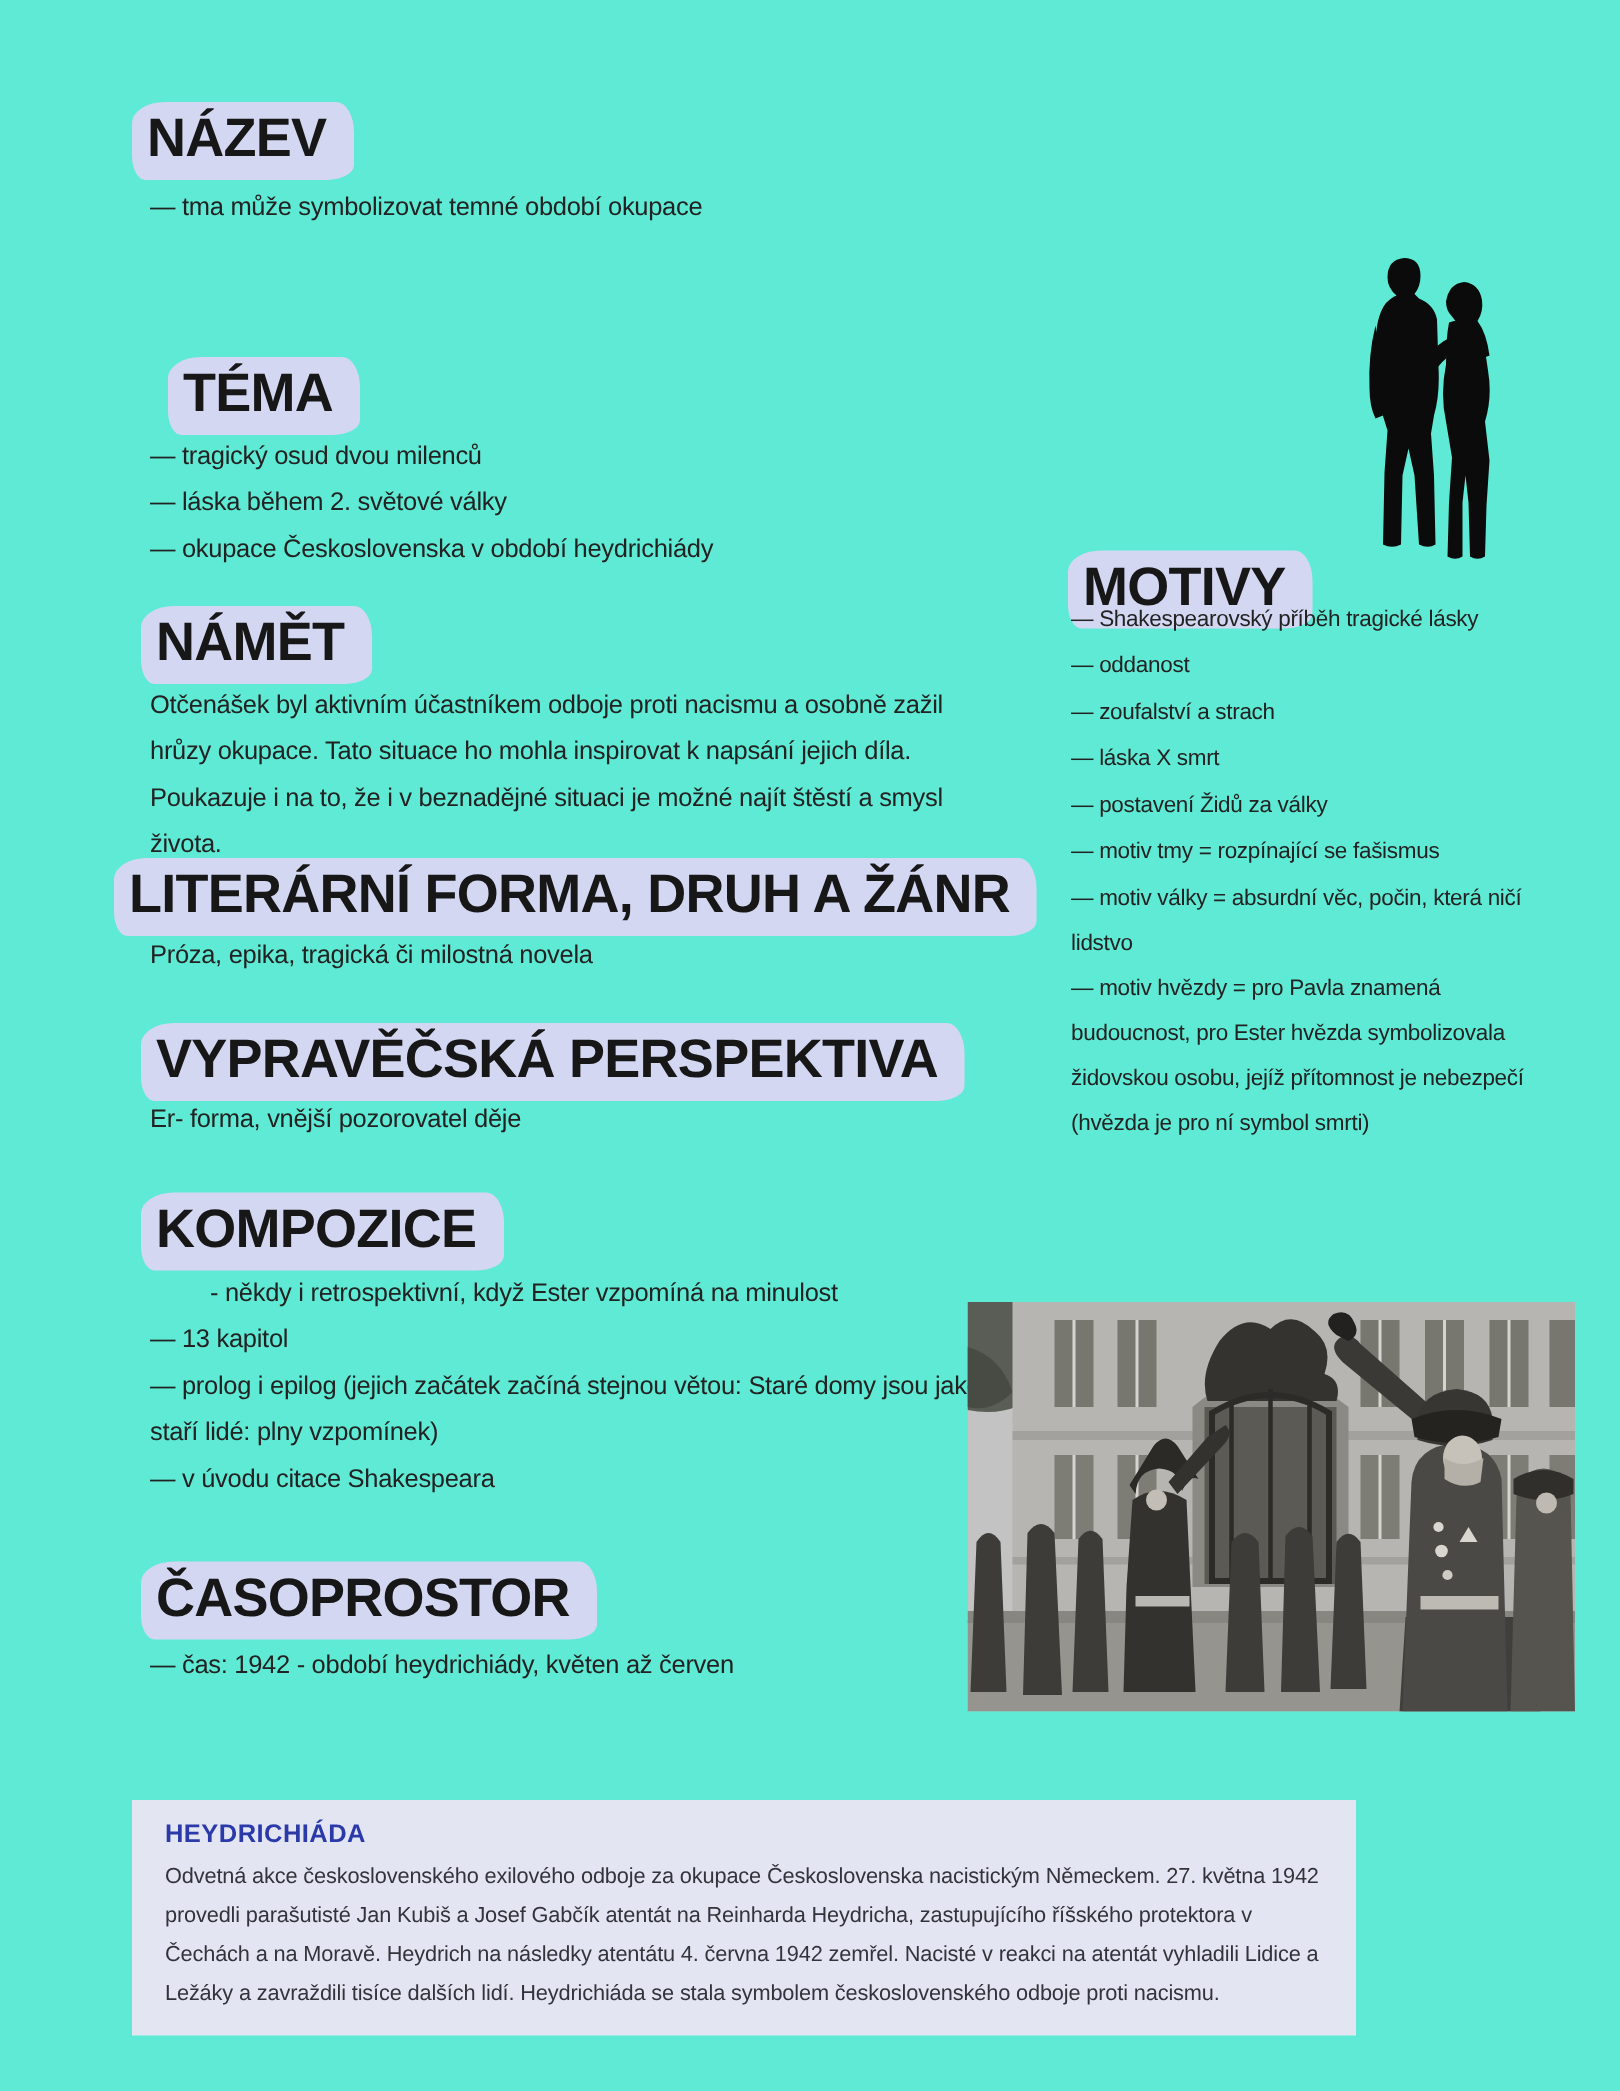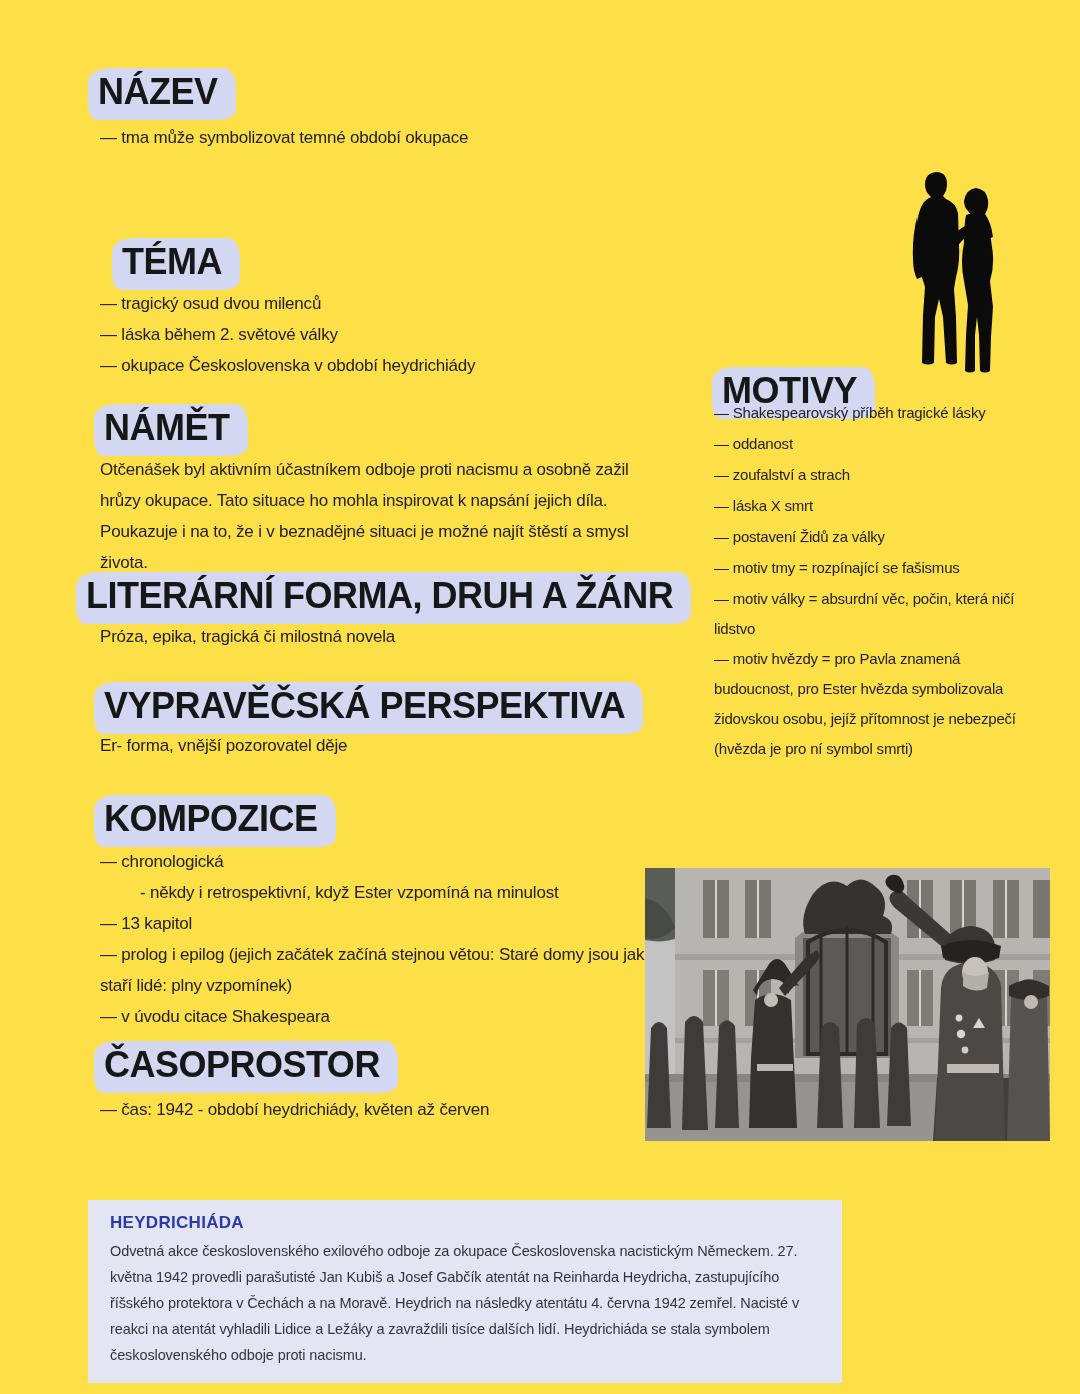--- a/index.html
+++ b/index.html
@@ -11,21 +11,21 @@
   *{margin:0;padding:0;box-sizing:border-box;}
   html,body{background:#ffffff;}
   body{
     font-family:"Liberation Sans","DejaVu Sans",sans-serif;
     color:var(--text-color);
   }
   .page{
     position:relative;
     width:1080px;
     height:1394px;
-    background:#fde047;
+    background:#5eead4;
     overflow:hidden;
   }
   
   .heading{
     position:absolute;
     font-size:36px;
     font-weight:700;
     letter-spacing:-0.5px;
     line-height:1;
     color:#171717;
@@ -61,21 +61,21 @@
     letter-spacing:-0.2px;
     color:#222222;
   }
   .tblock .line{min-height:31px;}
   .tblock .line.indent{padding-left:40px;}
   .img-box{position:absolute;}
   .img-box svg{display:block;width:100%;height:100%;}
   .infobox{
     position:absolute;
     left:88px; top:1200px;
-    width:754px;
+    width:816px;
     background:var(--infobox-bg);
     padding:13px 24px 15px 22px;
   }
   .infobox-title{
     color:var(--infobox-title-color);
     font-weight:700;
     font-size:17px;
     letter-spacing:0.3px;
     margin-bottom:5px;
   }
@@ -156,21 +156,20 @@
     <span class="hl">VYPRAVĚČSKÁ PERSPEKTIVA</span>
   </div>
   <div class="tblock" style="left:100px;top:730px;width:600px;">
     <div class="line">Er- forma, vnější pozorovatel děje</div>
   </div>
 
   <div class="heading" style="left:94px;top:795px;">
     <span class="hl">KOMPOZICE</span>
   </div>
   <div class="tblock" style="left:100px;top:846px;width:570px;">
-    <div class="line">— chronologická</div>
     <div class="line indent">- někdy i retrospektivní, když Ester vzpomíná na minulost</div>
     <div class="line">— 13 kapitol</div>
     <div class="line">— prolog i epilog (jejich začátek začíná stejnou větou: Staré domy jsou jako staří lidé: plny vzpomínek)</div>
     <div class="line">— v úvodu citace Shakespeara</div>
   </div>
 
   <div class="img-box" style="left:645px;top:868px;width:405px;height:273px;" title="black-and-white photograph of saluting officers in front of a palace gate">
     <svg viewBox="0 0 405 273" aria-hidden="true">
       <rect x="0" y="0" width="405" height="273" fill="#c3c3c3"></rect>
 

